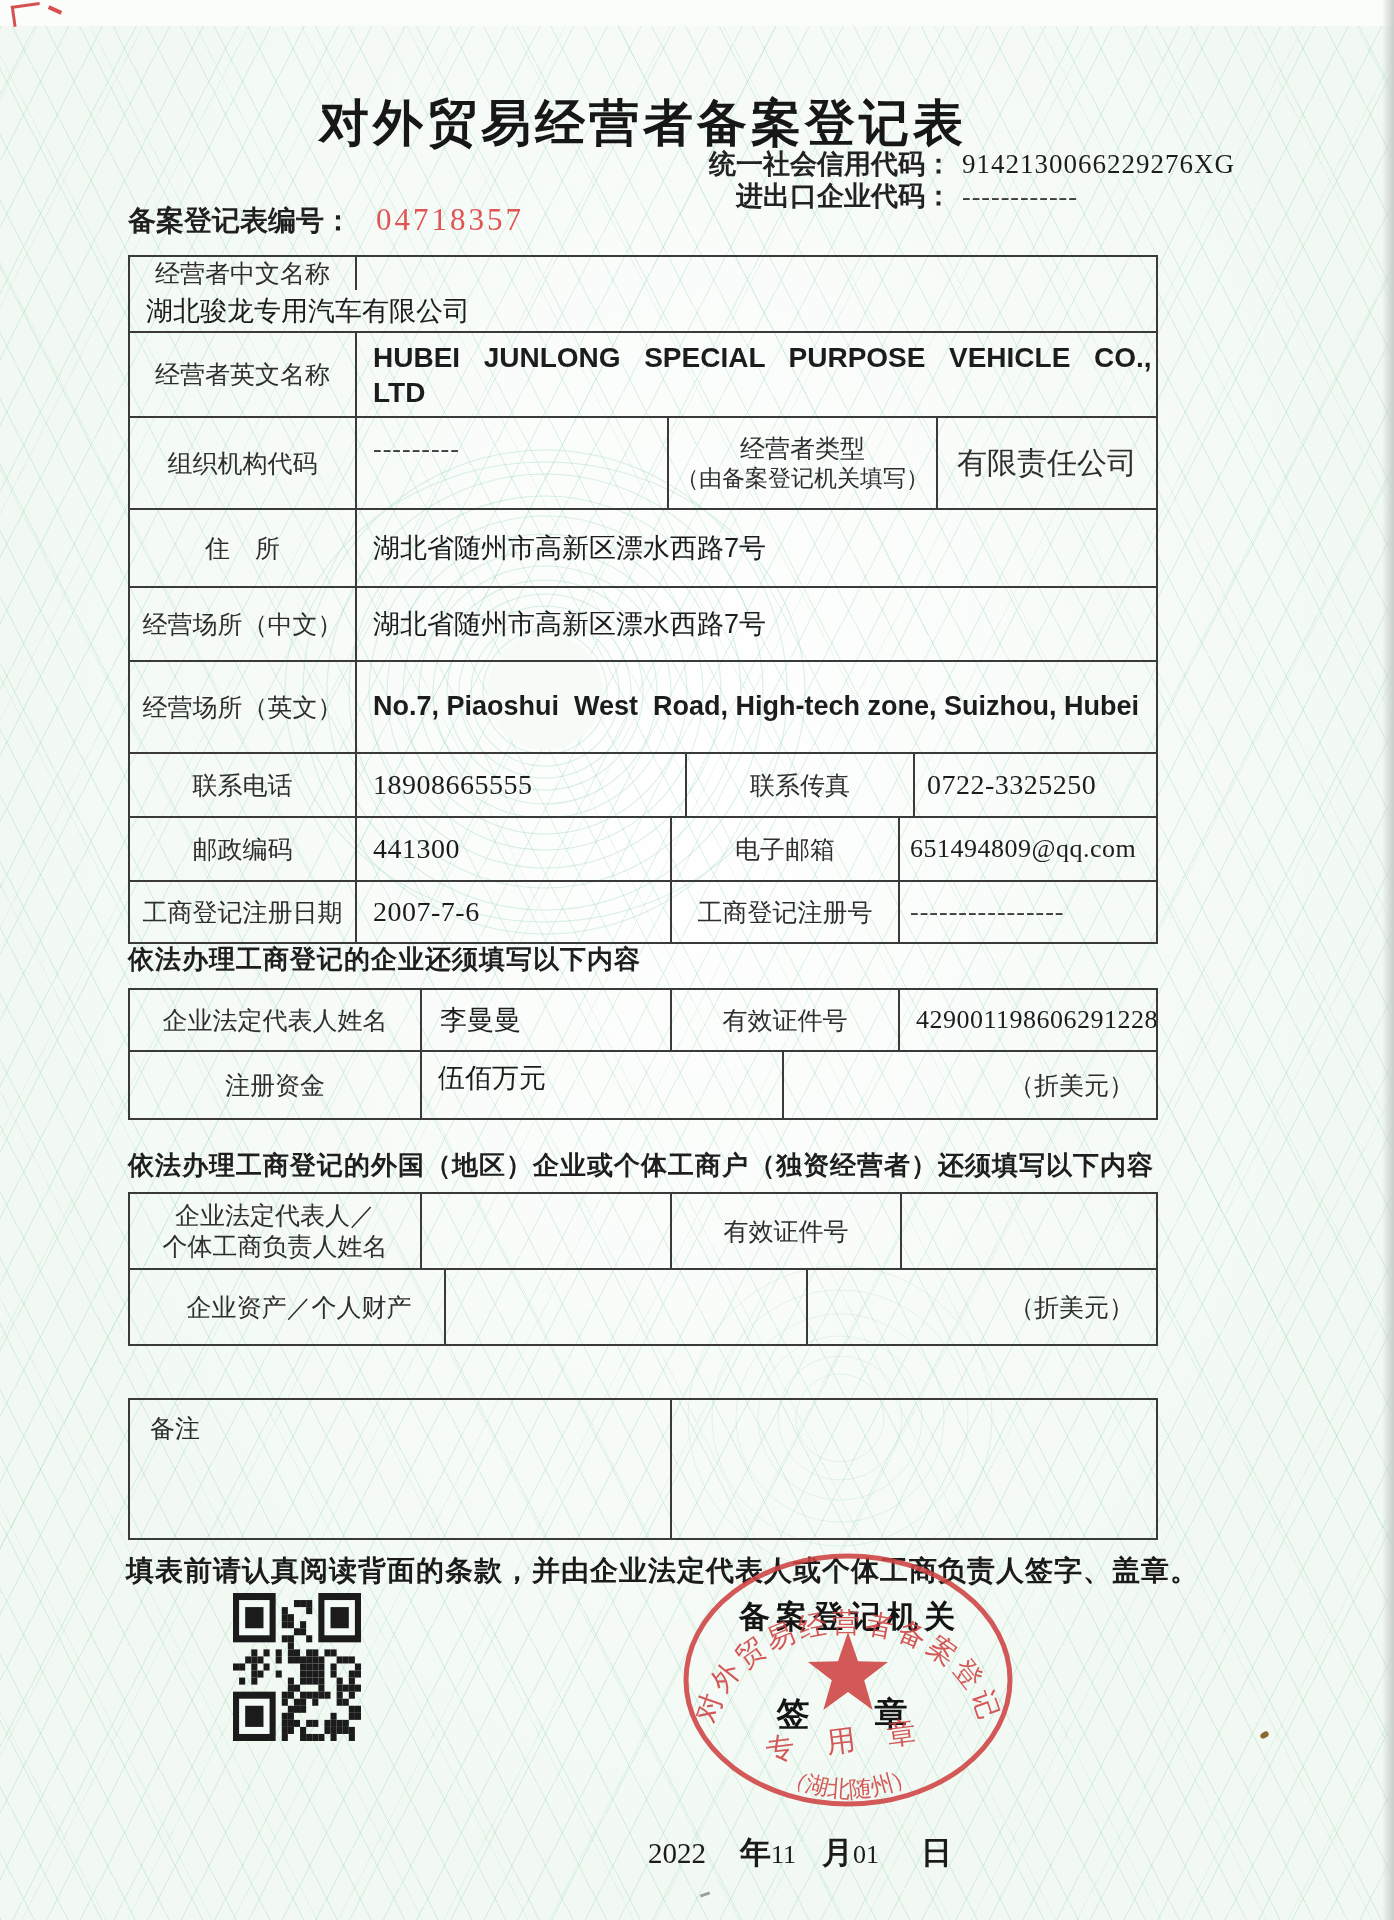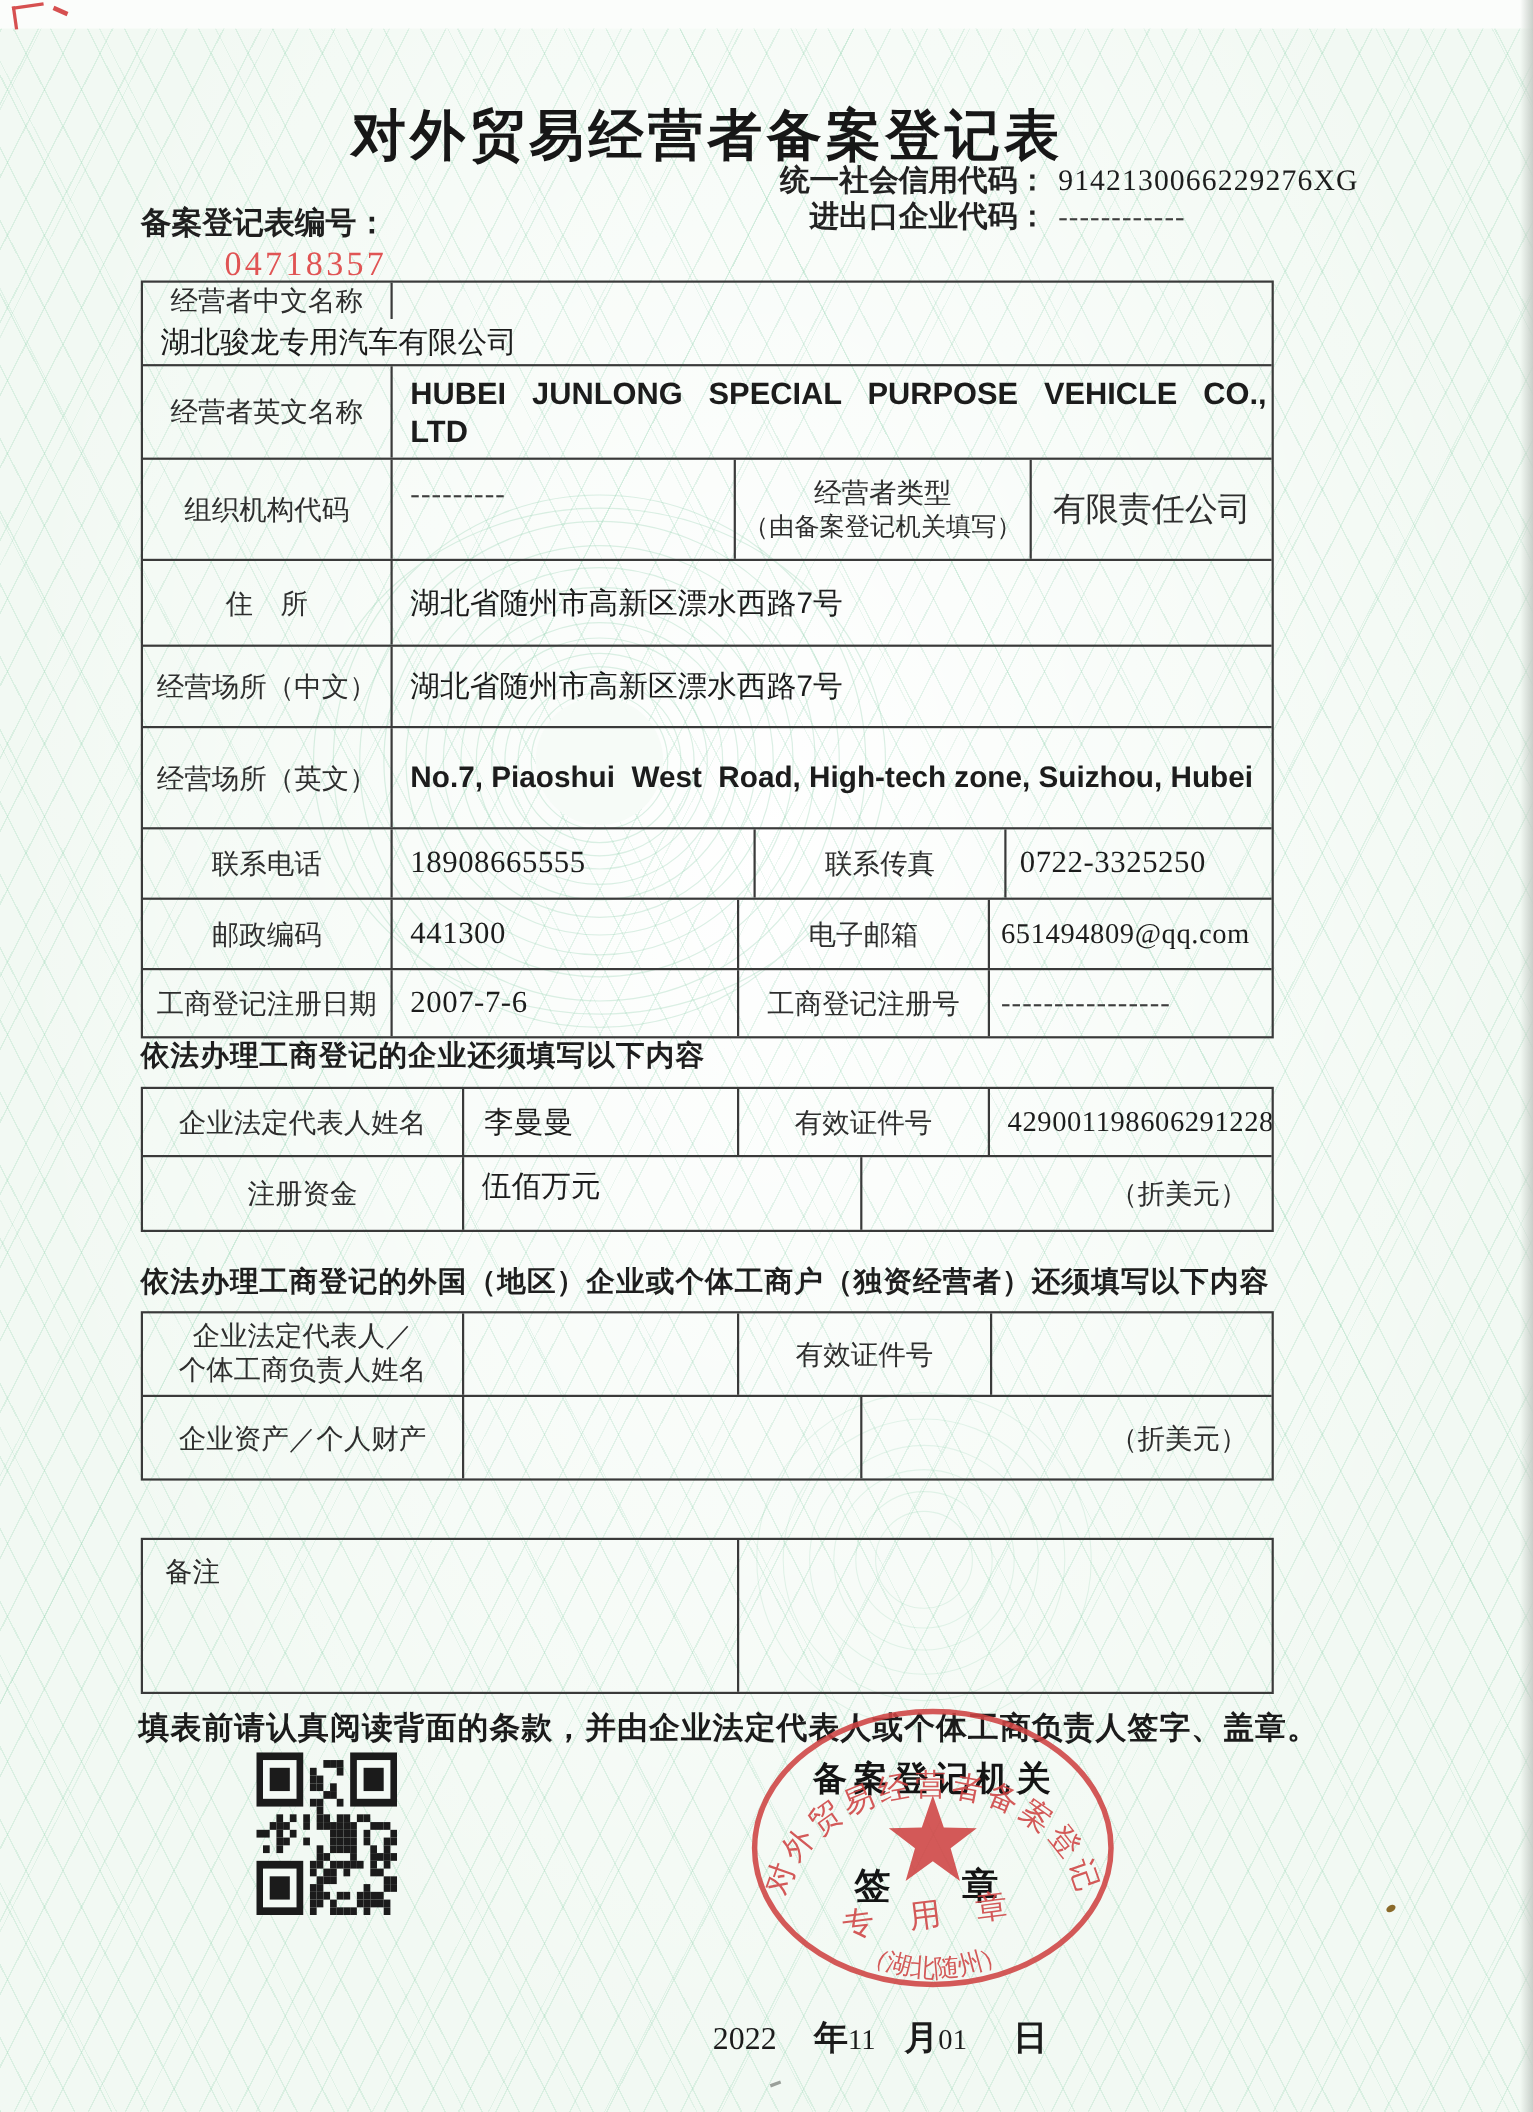--- a/index.html
+++ b/index.html
@@ -15,21 +15,21 @@
     font-family:"Liberation Sans", sans-serif;
     color:#2b2b2b;
   }
   .abs{position:absolute;}
   .serif{font-family:"Liberation Serif", serif;}
   
   .title{left:128px;top:90px;width:1030px;text-align:center;font-size:50px;font-weight:900;letter-spacing:4px;color:#171717;}
   .code-line{display:flex;align-items:baseline;}
   .code-label{display:inline-block;width:312px;text-align:right;font-size:27px;font-weight:700;color:#222;}
   .code-value{margin-left:10px;font-size:27px;color:#1d1d1d;letter-spacing:1px;}
-  .regno-line{left:128px;top:184px;display:flex;align-items:flex-end;flex-direction:column;}
+  .regno-line{left:128px;top:202px;display:flex;align-items:flex-start;}
   .regno-label{font-size:28px;font-weight:700;color:#1f1f1f;}
   .regno-value{margin-left:24px;font-size:31px;color:#e05454;letter-spacing:3px;}
   
   .tbl{left:128px;width:1030px;border:2.5px solid #3a3a3a;box-sizing:border-box;background:rgba(255,255,255,.06);}
   .trow{display:flex;border-bottom:2px solid #3a3a3a;box-sizing:border-box;}
   .trow:last-child{border-bottom:none;}
   .cell{box-sizing:border-box;border-right:2px solid #3a3a3a;display:flex;align-items:center;overflow:hidden;}
   .cell:last-child{border-right:none;}
   .lab{justify-content:center;text-align:center;font-size:25px;color:#2e2e2e;}
   .val{padding-left:16px;font-size:27px;color:#1c1c1c;}
@@ -183,21 +183,21 @@
 
   <div class="abs section-head" style="top:1148px;width:1050px;">依法办理工商登记的外国（地区）企业或个体工商户（独资经营者）还须填写以下内容</div>
   <div class="abs tbl" style="top:1192px;">
     <div class="trow" style="height:76px;">
       <div class="cell lab pre" style="width:292px;justify-content:center;">企业法定代表人／
 个体工商负责人姓名</div>
       <div class="cell" style="width:250px;"></div>
       <div class="cell lab" style="width:230px;">有效证件号</div>
       <div class="cell" style="flex:1;"></div>
     </div>
-    <div class="trow" style="height:74px;">
+    <div class="trow" style="height:74px;margin-left:24px;">
       <div class="cell lab" style="width:292px;">企业资产／个人财产</div>
       <div class="cell" style="width:362px;"></div>
       <div class="cell usd" style="flex:1;">（折美元）</div>
     </div>
   </div>
 
   <div class="abs remarks-box">
     <div class="remarks-left">备注</div>
     <div style="flex:1;"></div>
   </div>

